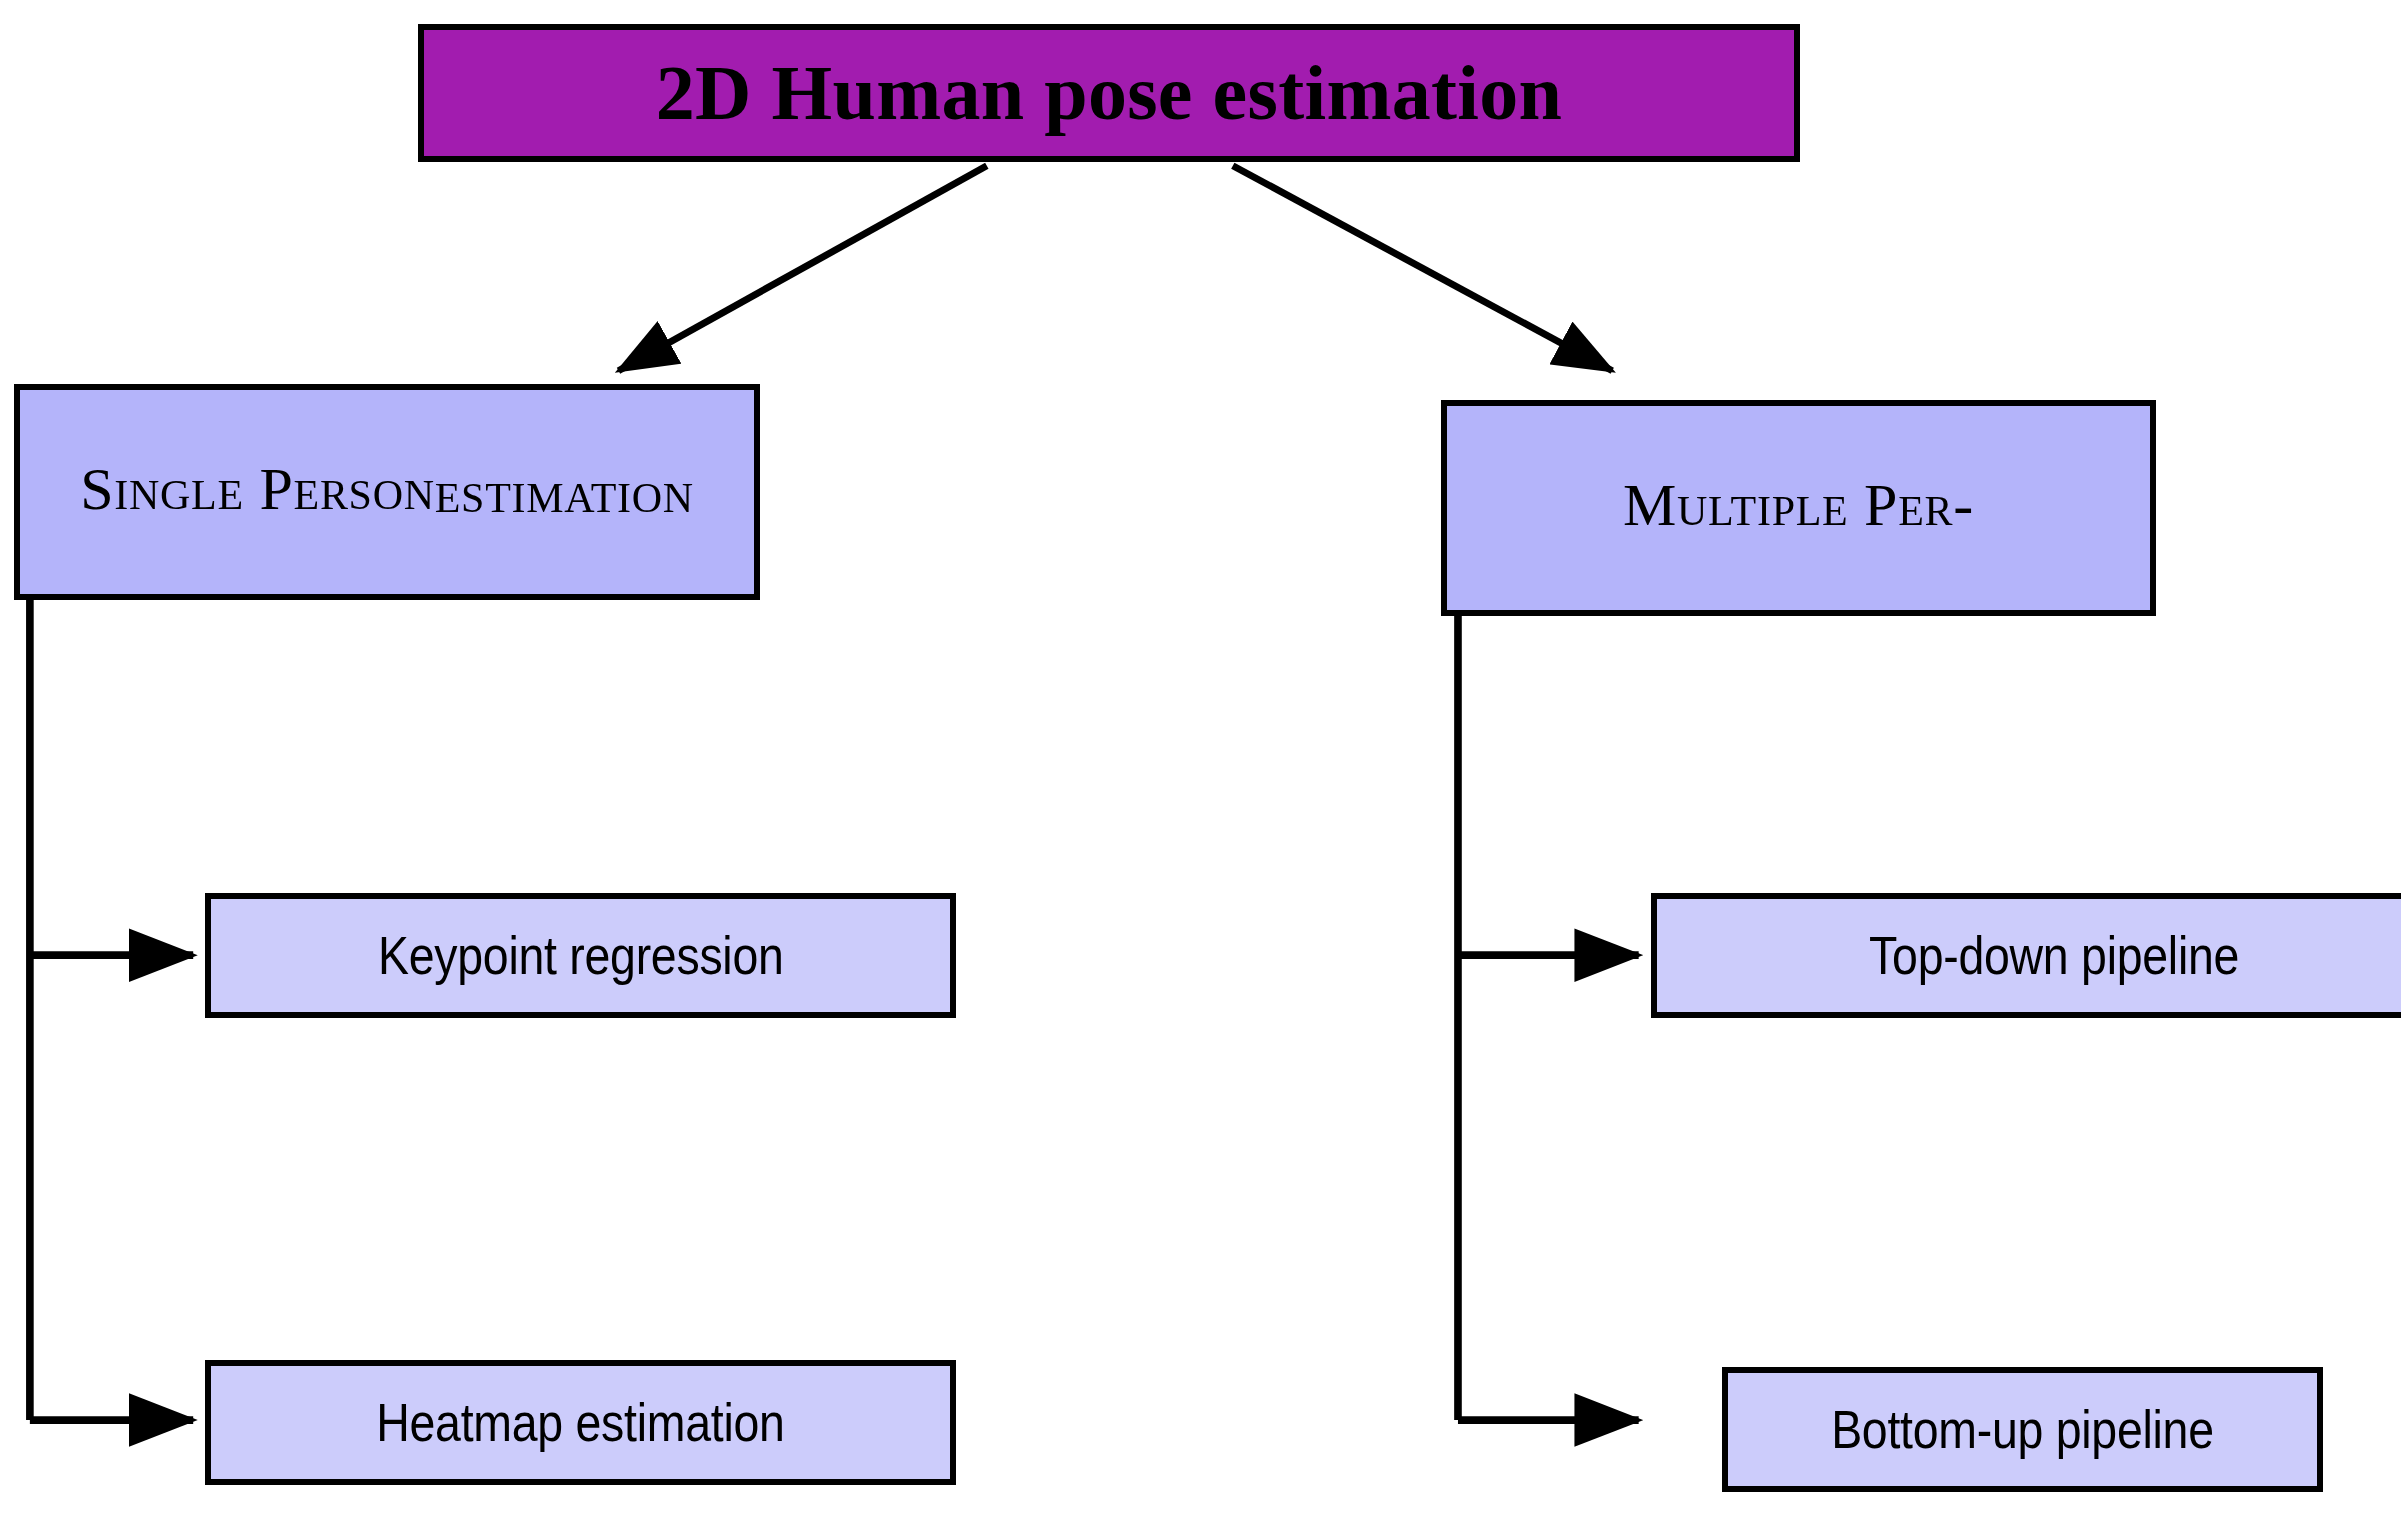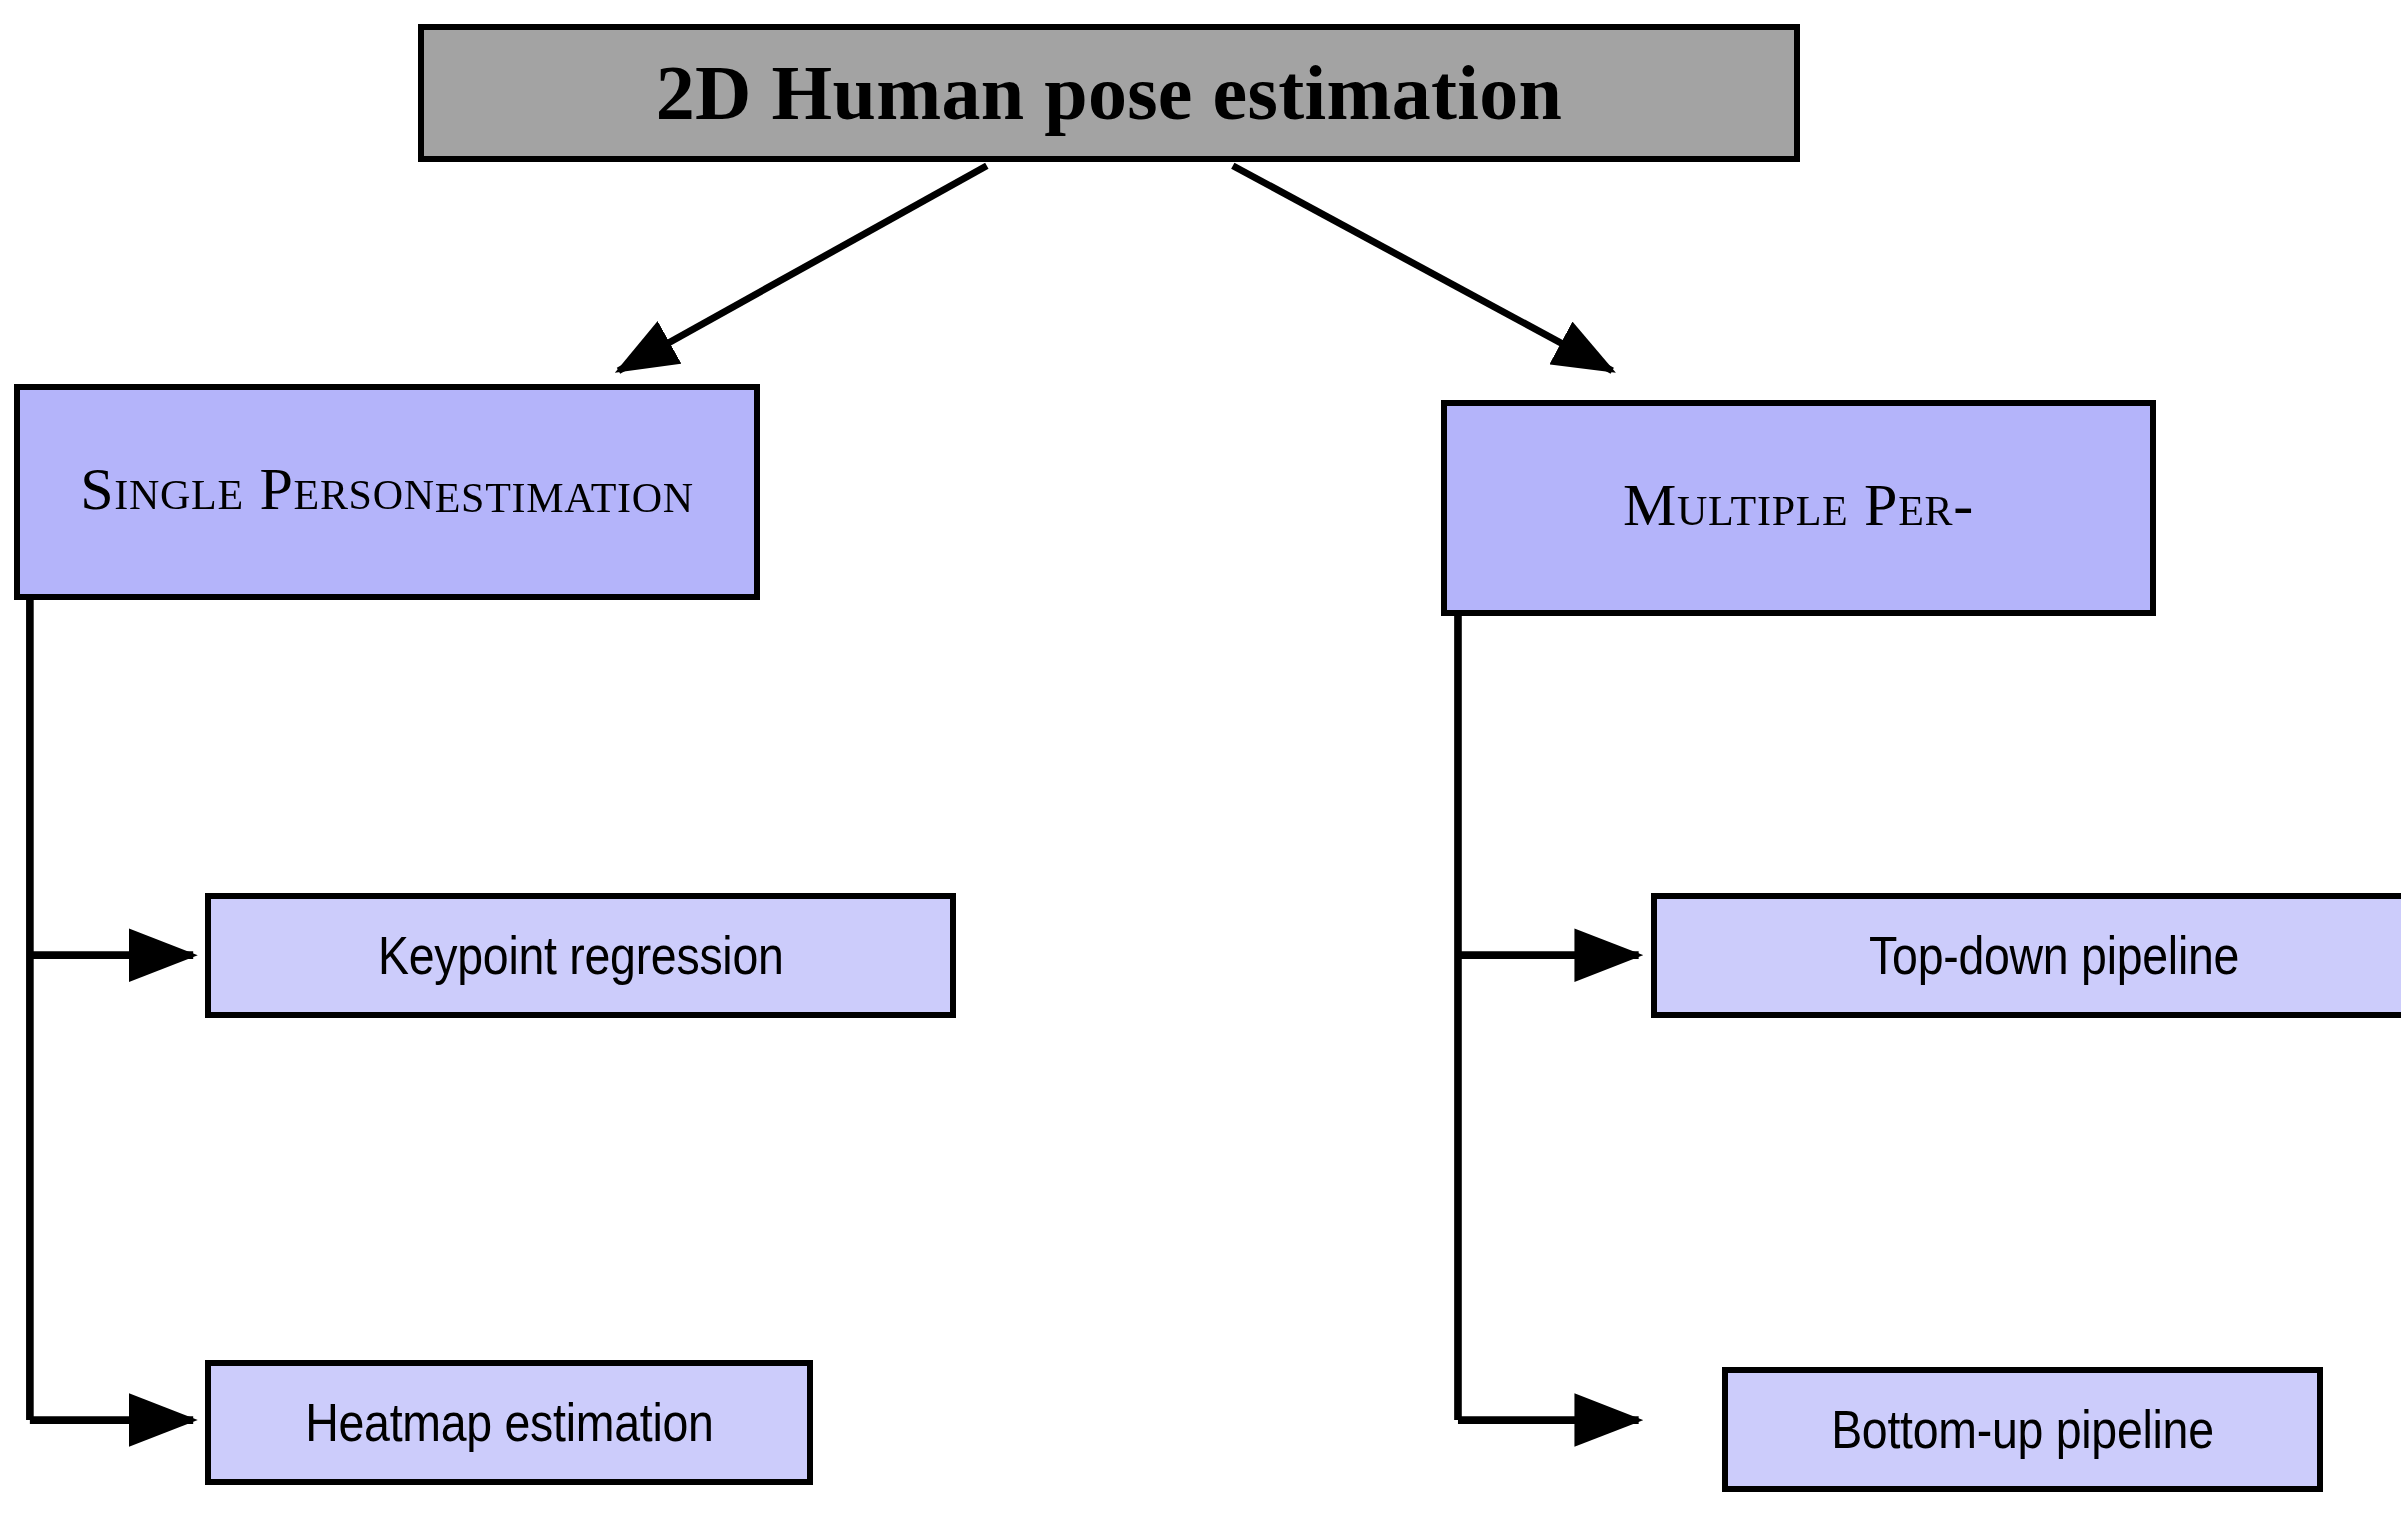--- a/index.html
+++ b/index.html
@@ -34,21 +34,21 @@
     color: #000000;
     line-height: 1.28;
   }
 
   
   #node-root {
     left: 418px;
     top: 24px;
     width: 1382px;
     height: 138px;
-    background: #a3a3a3;
+    background: #a21caf;
     font-family: "Liberation Serif", serif;
     font-weight: bold;
     font-size: 78px;
     letter-spacing: 0.3px;
   }
 
   
   .branch {
     background: #b4b4fa;
     font-family: "Liberation Serif", serif;
@@ -93,21 +93,21 @@
   }
   #node-keypoint {
     left: 205px;
     top: 893px;
     width: 751px;
     height: 125px;
   }
   #node-heatmap {
     left: 205px;
     top: 1360px;
-    width: 608px;
+    width: 751px;
     height: 125px;
     text-align: right;
   }
   #node-topdown {
     left: 1651px;
     top: 893px;
     width: 807px;
     height: 125px;
   }
   #node-bottomup {

